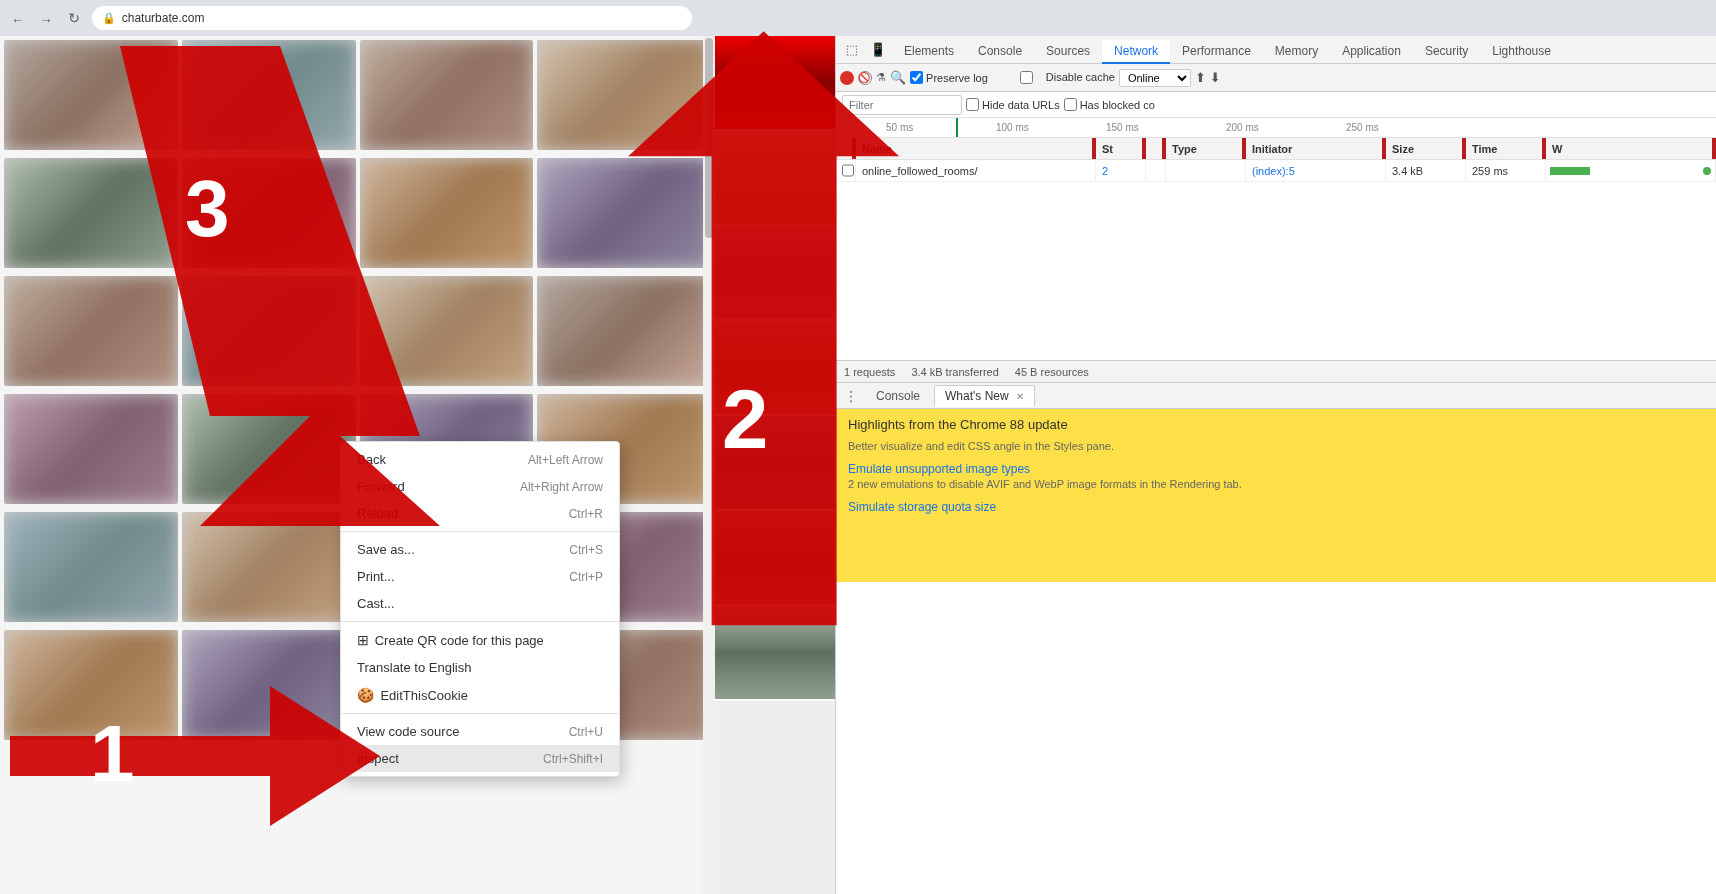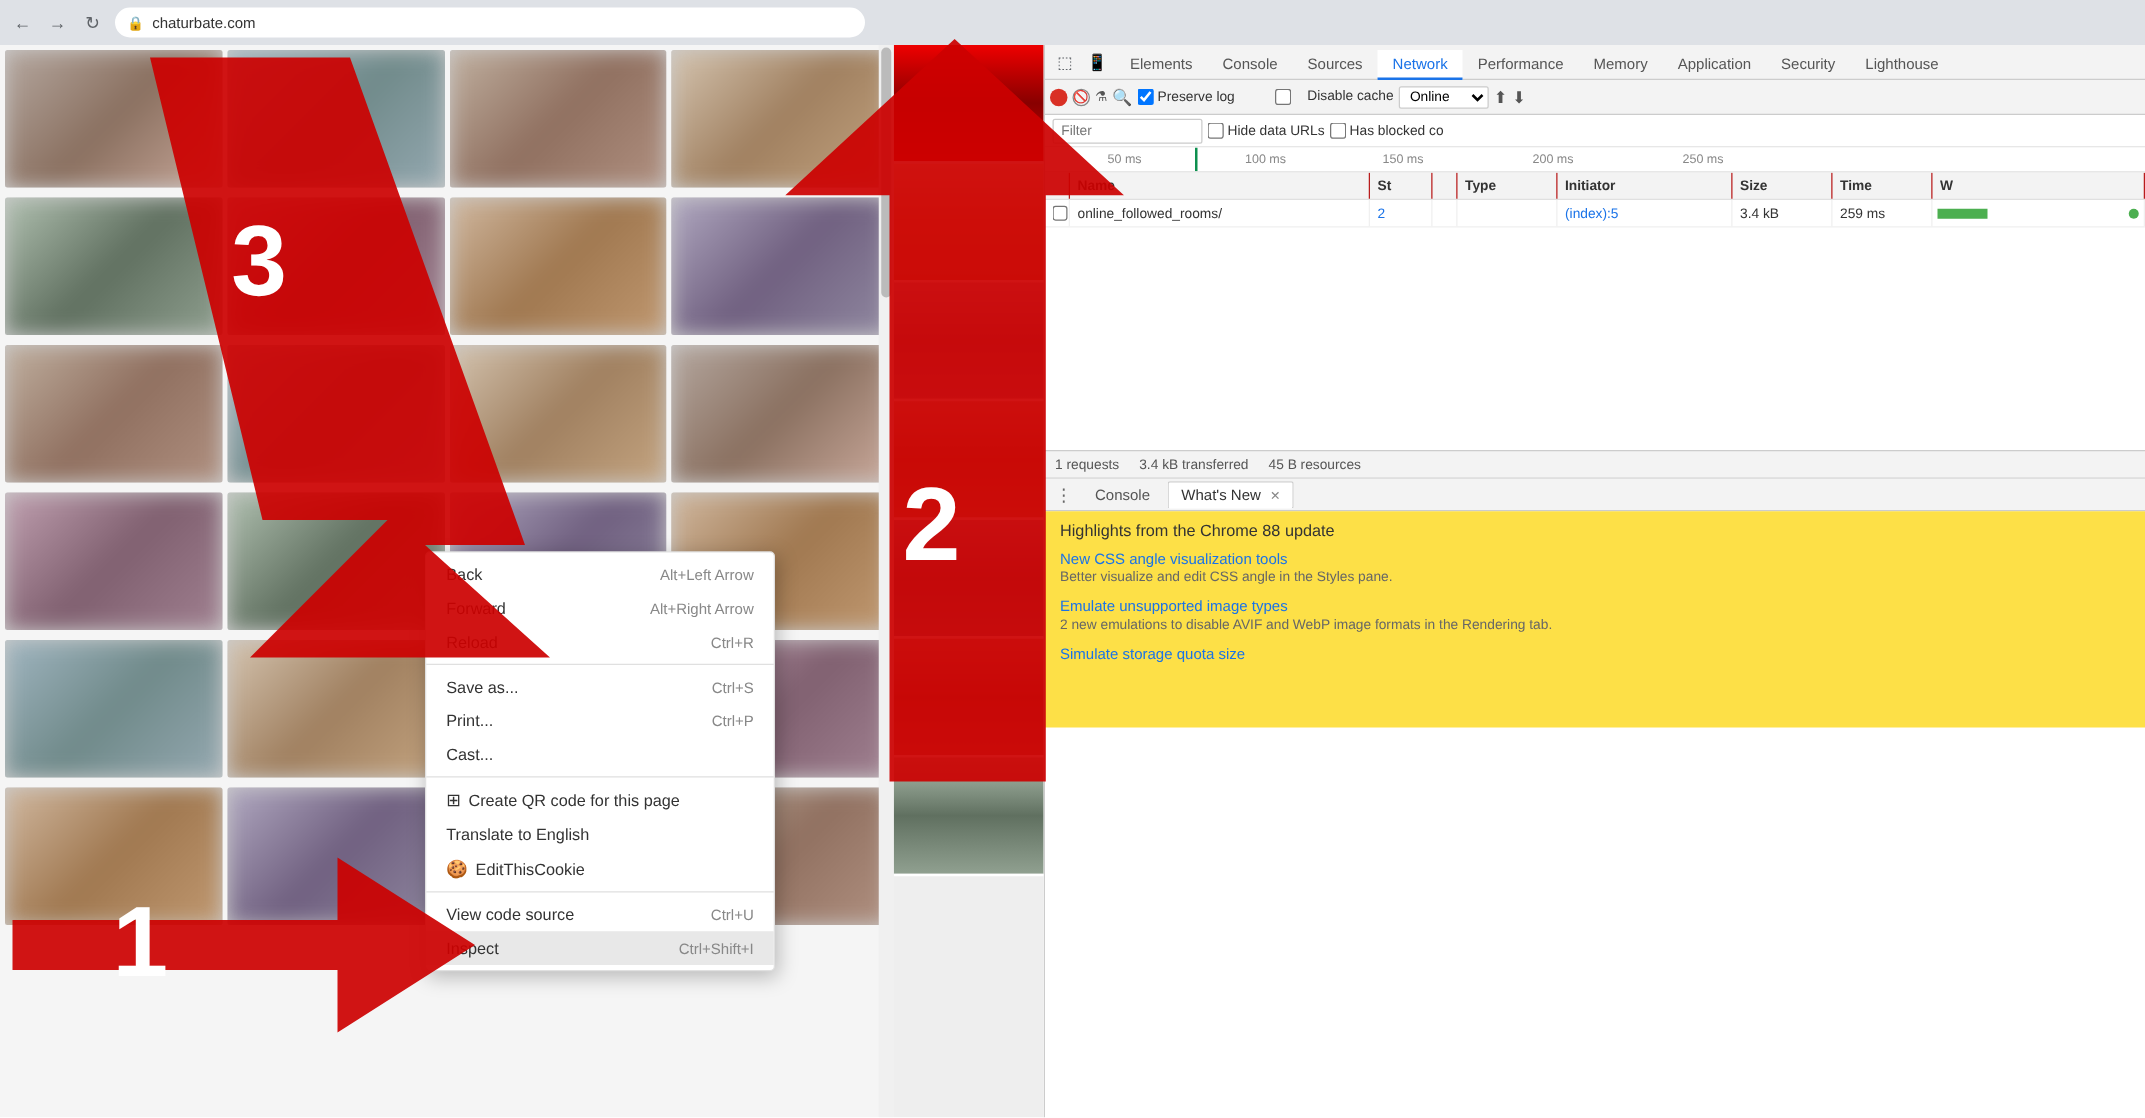--- a/index.html
+++ b/index.html
@@ -312,21 +312,21 @@
       background: #f3f3f3;
       border-bottom: 1px solid #e0e0e0;
       height: 22px;
       align-items: center;
     }
     .th {
       font-size: 11px;
       font-weight: 600;
       color: #333;
       padding: 0 6px;
-      border-right: 1px solid #b91c1c;
+      border-right: 4px solid #b91c1c;
       height: 100%;
       display: flex;
       align-items: center;
       cursor: pointer;
     }
     .th.name { width: 240px; }
     .th.status { width: 50px; }
     .th.type { width: 80px; }
     .th.initiator { width: 140px; }
     .th.size { width: 80px; }
@@ -764,21 +764,20 @@
       <div class="bottom-tabs">
         <span class="bottom-dots">⋮</span>
         <div class="bottom-tab">Console</div>
         <div class="bottom-tab active">
           What's New
           <span class="bottom-tab-close">✕</span>
         </div>
       </div>
       <div class="bottom-content">
         <div class="bottom-title">Highlights from the Chrome 88 update</div>
-        <a class="bottom-link">New CSS angle visualization tools</a>
         <div class="bottom-desc">Better visualize and edit CSS angle in the Styles pane.</div>
         <a class="bottom-link">Emulate unsupported image types</a>
         <div class="bottom-desc">2 new emulations to disable AVIF and WebP image formats in the Rendering tab.</div>
         <a class="bottom-link">Simulate storage quota size</a>
       </div>
     </div>
 
     <div style="position:absolute;top:0;left:0;width:100%;height:100%;pointer-events:none;z-index:300;">
       <svg width="100%" height="100%" viewBox="0 0 881 858">
 

